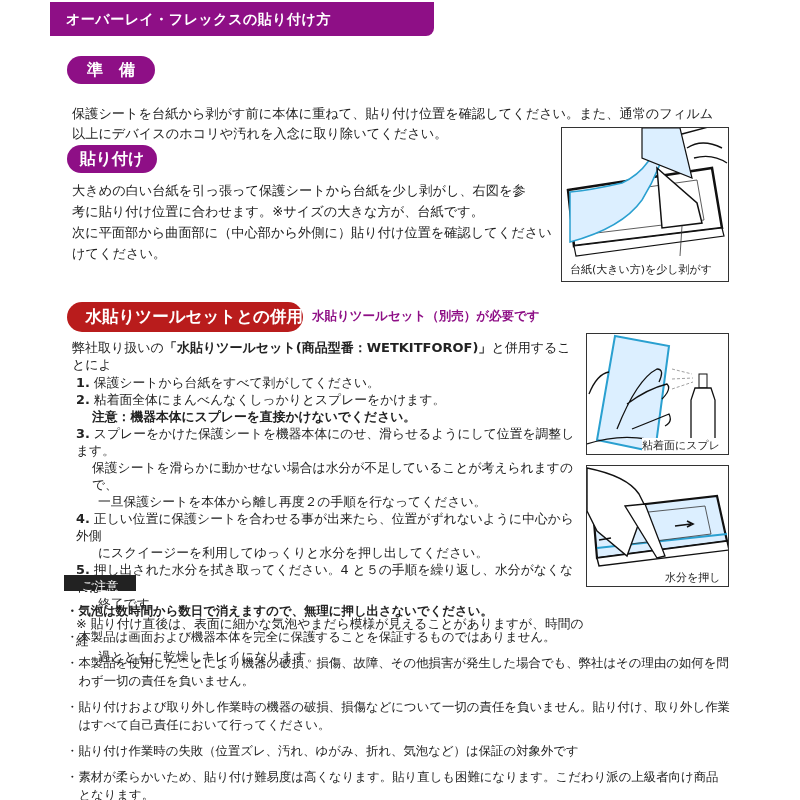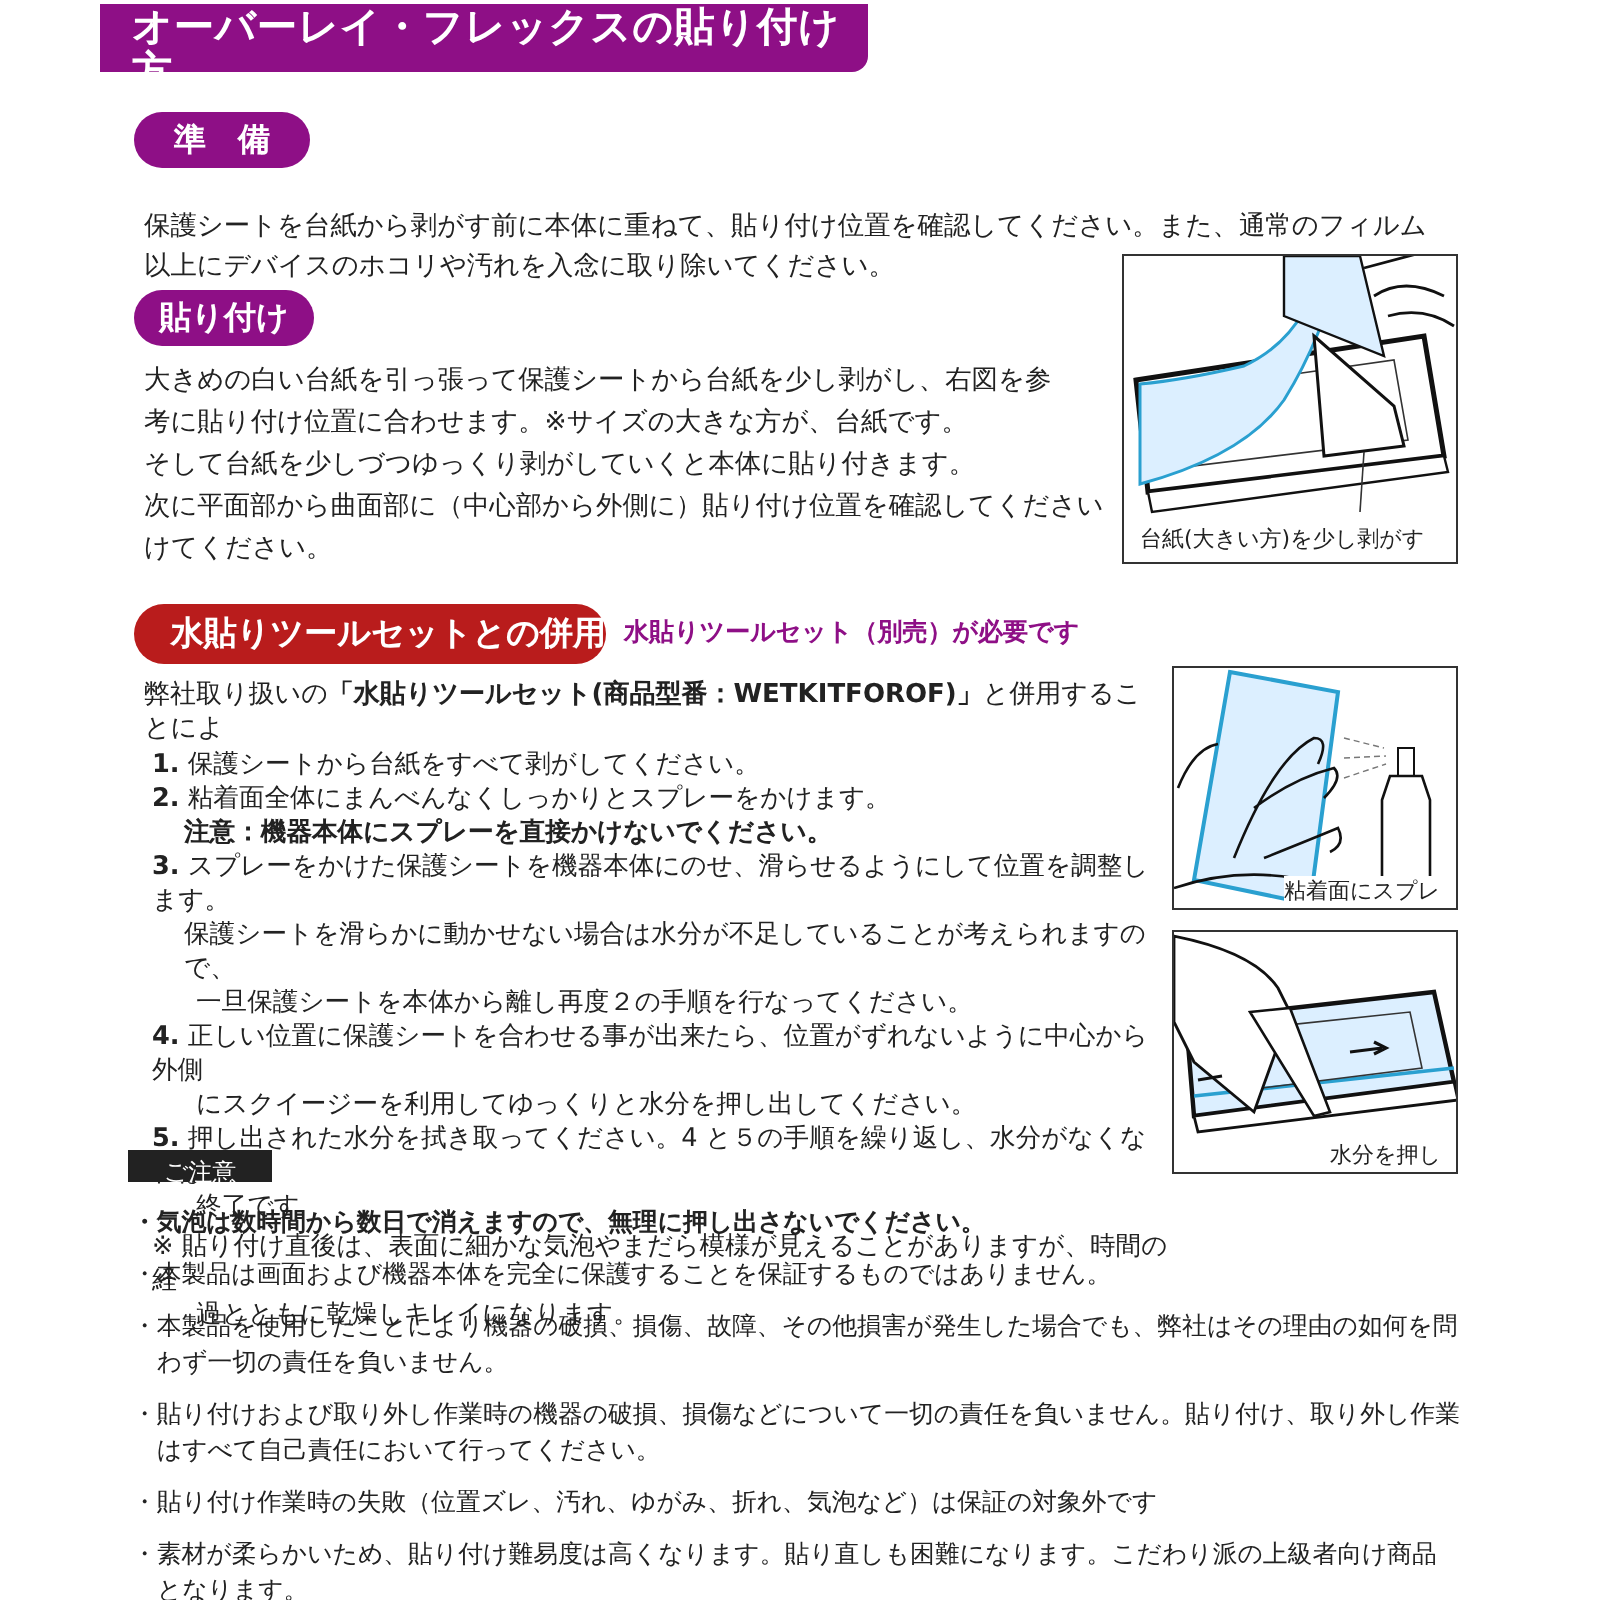--- a/index.html
+++ b/index.html
@@ -1,21 +1,21 @@
 <!DOCTYPE html>
 <html><head>
 <meta charset="utf-8">
 <style>
   html, body { margin:0; padding:0; background:#ffffff; }
   body { width:800px; height:800px; position:relative; overflow:hidden;
          font-family:"DejaVu Sans", "Liberation Sans", sans-serif; color:#222; }
   .abs { position:absolute; }
   .title-bar { left:50px; top:2px; width:384px; height:34px; background:#8e0f86;
-               border-radius:0 0 8px 0; color:#fff; font-weight:bold; font-size:20px;
-               line-height:22px; padding-left:16px; box-sizing:border-box; letter-spacing:0.5px; }
+               border-radius:0 0 8px 0; color:#fff; font-weight:bold; font-size:14px;
+               line-height:34px; padding-left:16px; box-sizing:border-box; letter-spacing:0.5px; }
   .pill { background:#8e0f86; color:#fff; font-weight:bold; border-radius:16px;
           font-size:16px; text-align:center; box-sizing:border-box; }
   .pill-navy { background:#b91c1c;text-align:right; }
   .para { font-size:13.2px; line-height:20px; color:#222; }
   .para b { font-weight:bold; }
   .step-num { font-weight:bold; }
   .note-label { left:64px; top:575px; width:72px; height:16px; background:#222; color:#fff;
                 font-size:12px; line-height:22px; text-align:center; }
   .caution { font-size:12.4px; line-height:18px; color:#222; }
   .illus { border:1.5px solid #333; background:#fff; box-sizing:border-box; overflow:hidden; }
@@ -30,21 +30,20 @@
 <div class="abs pill" style="left:67px;top:56px;width:88px;height:28px;line-height:28px;">準　備</div>
 <div class="abs para" style="left:72px;top:104px;width:720px;">
   <div>保護シートを台紙から剥がす前に本体に重ねて、貼り付け位置を確認してください。また、通常のフィルム</div>
   <div>以上にデバイスのホコリや汚れを入念に取り除いてください。</div>
 </div>
 
 <div class="abs pill" style="left:67px;top:145px;width:90px;height:28px;line-height:28px;">貼り付け</div>
 <div class="abs para" style="left:72px;top:180px;width:480px;line-height:21px;">
   <div>大きめの白い台紙を引っ張って保護シートから台紙を少し剥がし、右図を参</div>
   <div>考に貼り付け位置に合わせます。※サイズの大きな方が、台紙です。</div>
-  <div>そして台紙を少しづつゆっくり剥がしていくと本体に貼り付きます。</div>
   <div>次に平面部から曲面部に（中心部から外側に）貼り付け位置を確認してください</div>
   <div>けてください。</div>
 </div>
 
 <div class="abs illus" style="left:561px;top:127px;width:168px;height:155px;">
   <svg width="168" height="155" viewBox="0 0 168 155">
     <polygon points="6,62 150,40 160,100 12,118" fill="#fff" stroke="#111" stroke-width="2.5"></polygon>
     <polygon points="12,118 160,100 162,108 14,128" fill="#fff" stroke="#111" stroke-width="1.2"></polygon>
     <polygon points="22,68 135,52 142,92 26,106" fill="none" stroke="#333" stroke-width="0.8"></polygon>
     <path d="M8,64 L8,114 Q60,100 80,72 Q100,40 108,2 L100,0 Q92,40 60,55 Q30,62 8,64 Z" fill="#dcefff" stroke="#2aa0d0" stroke-width="1.5"></path>

